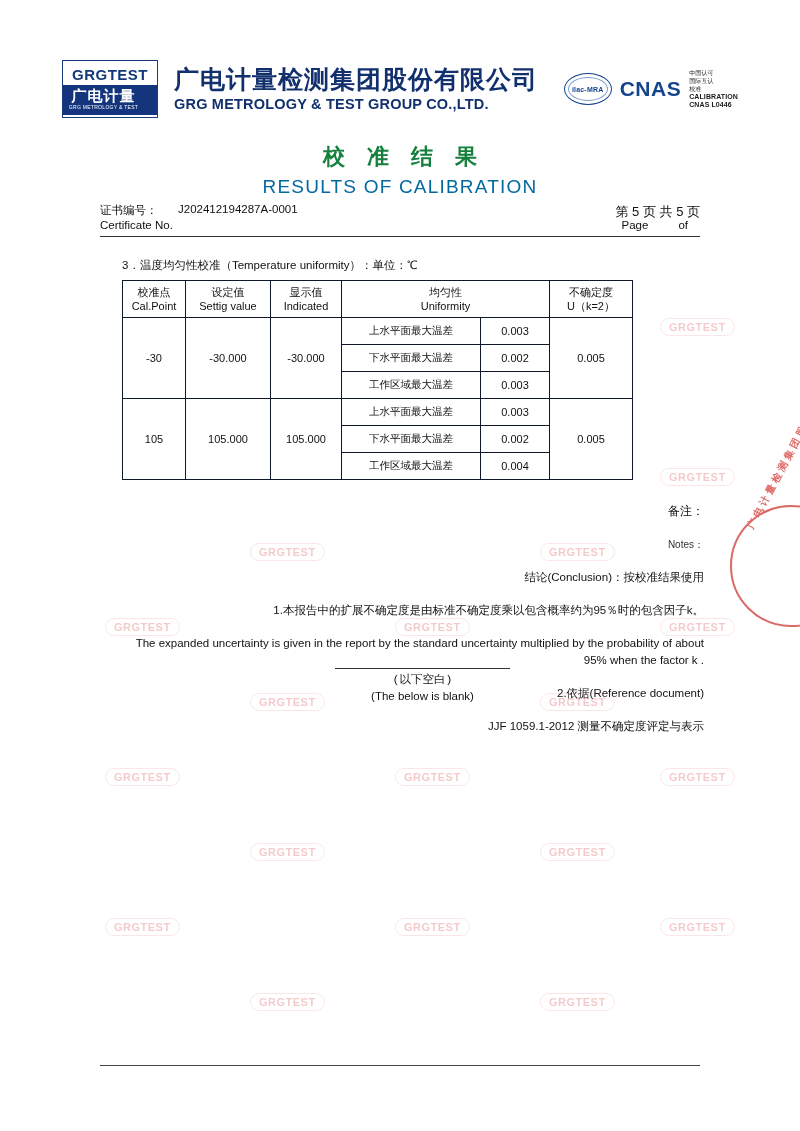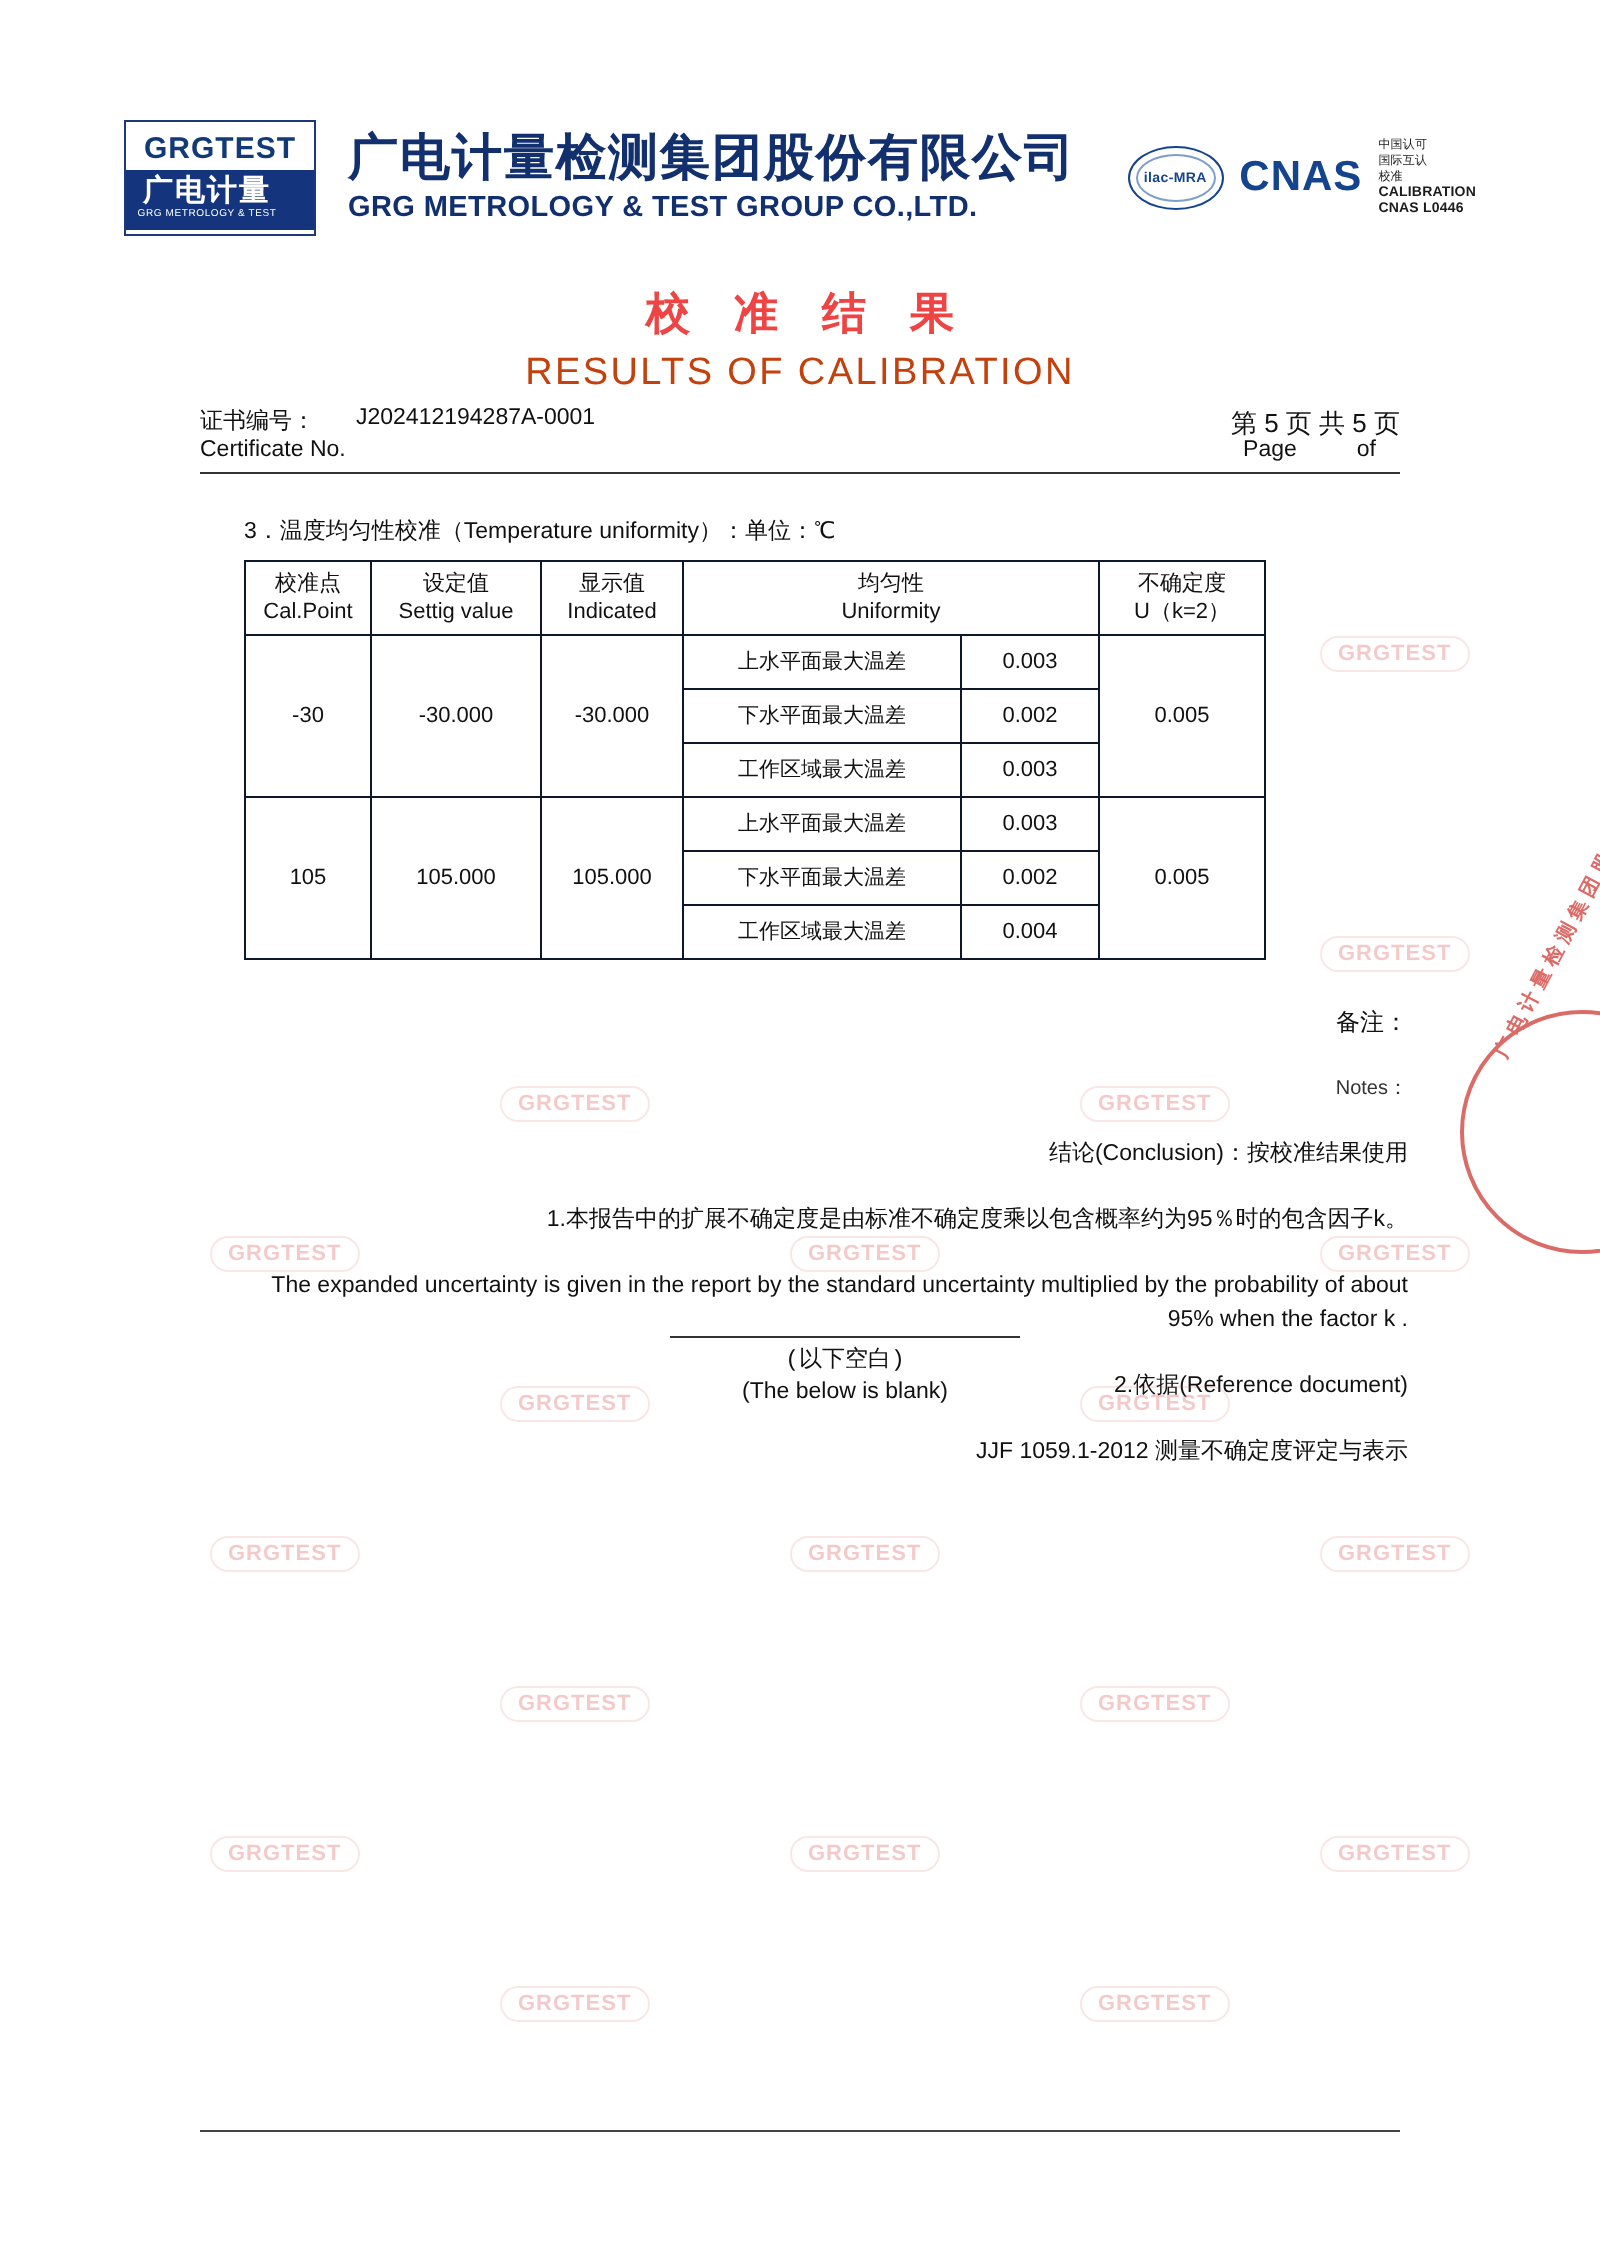--- a/index.html
+++ b/index.html
@@ -143,31 +143,31 @@
   .title-cn {
     position: absolute;
     left: 0;
     top: 142px;
     width: 800px;
     text-align: center;
     font-size: 22px;
     font-weight: bold;
     letter-spacing: 22px;
     text-indent: 22px;
-    color: #ef4444;
+    color: #15803d;
   }
   .title-en {
     position: absolute;
     left: 0;
     top: 176px;
     width: 800px;
     text-align: center;
     font-size: 19px;
     letter-spacing: 1.2px;
-    color: #c2410c;
+    color: #0369a1;
   }
 
   
   .cert-row {
     position: absolute;
     left: 100px;
     top: 203px;
     width: 600px;
     height: 32px;
   }

